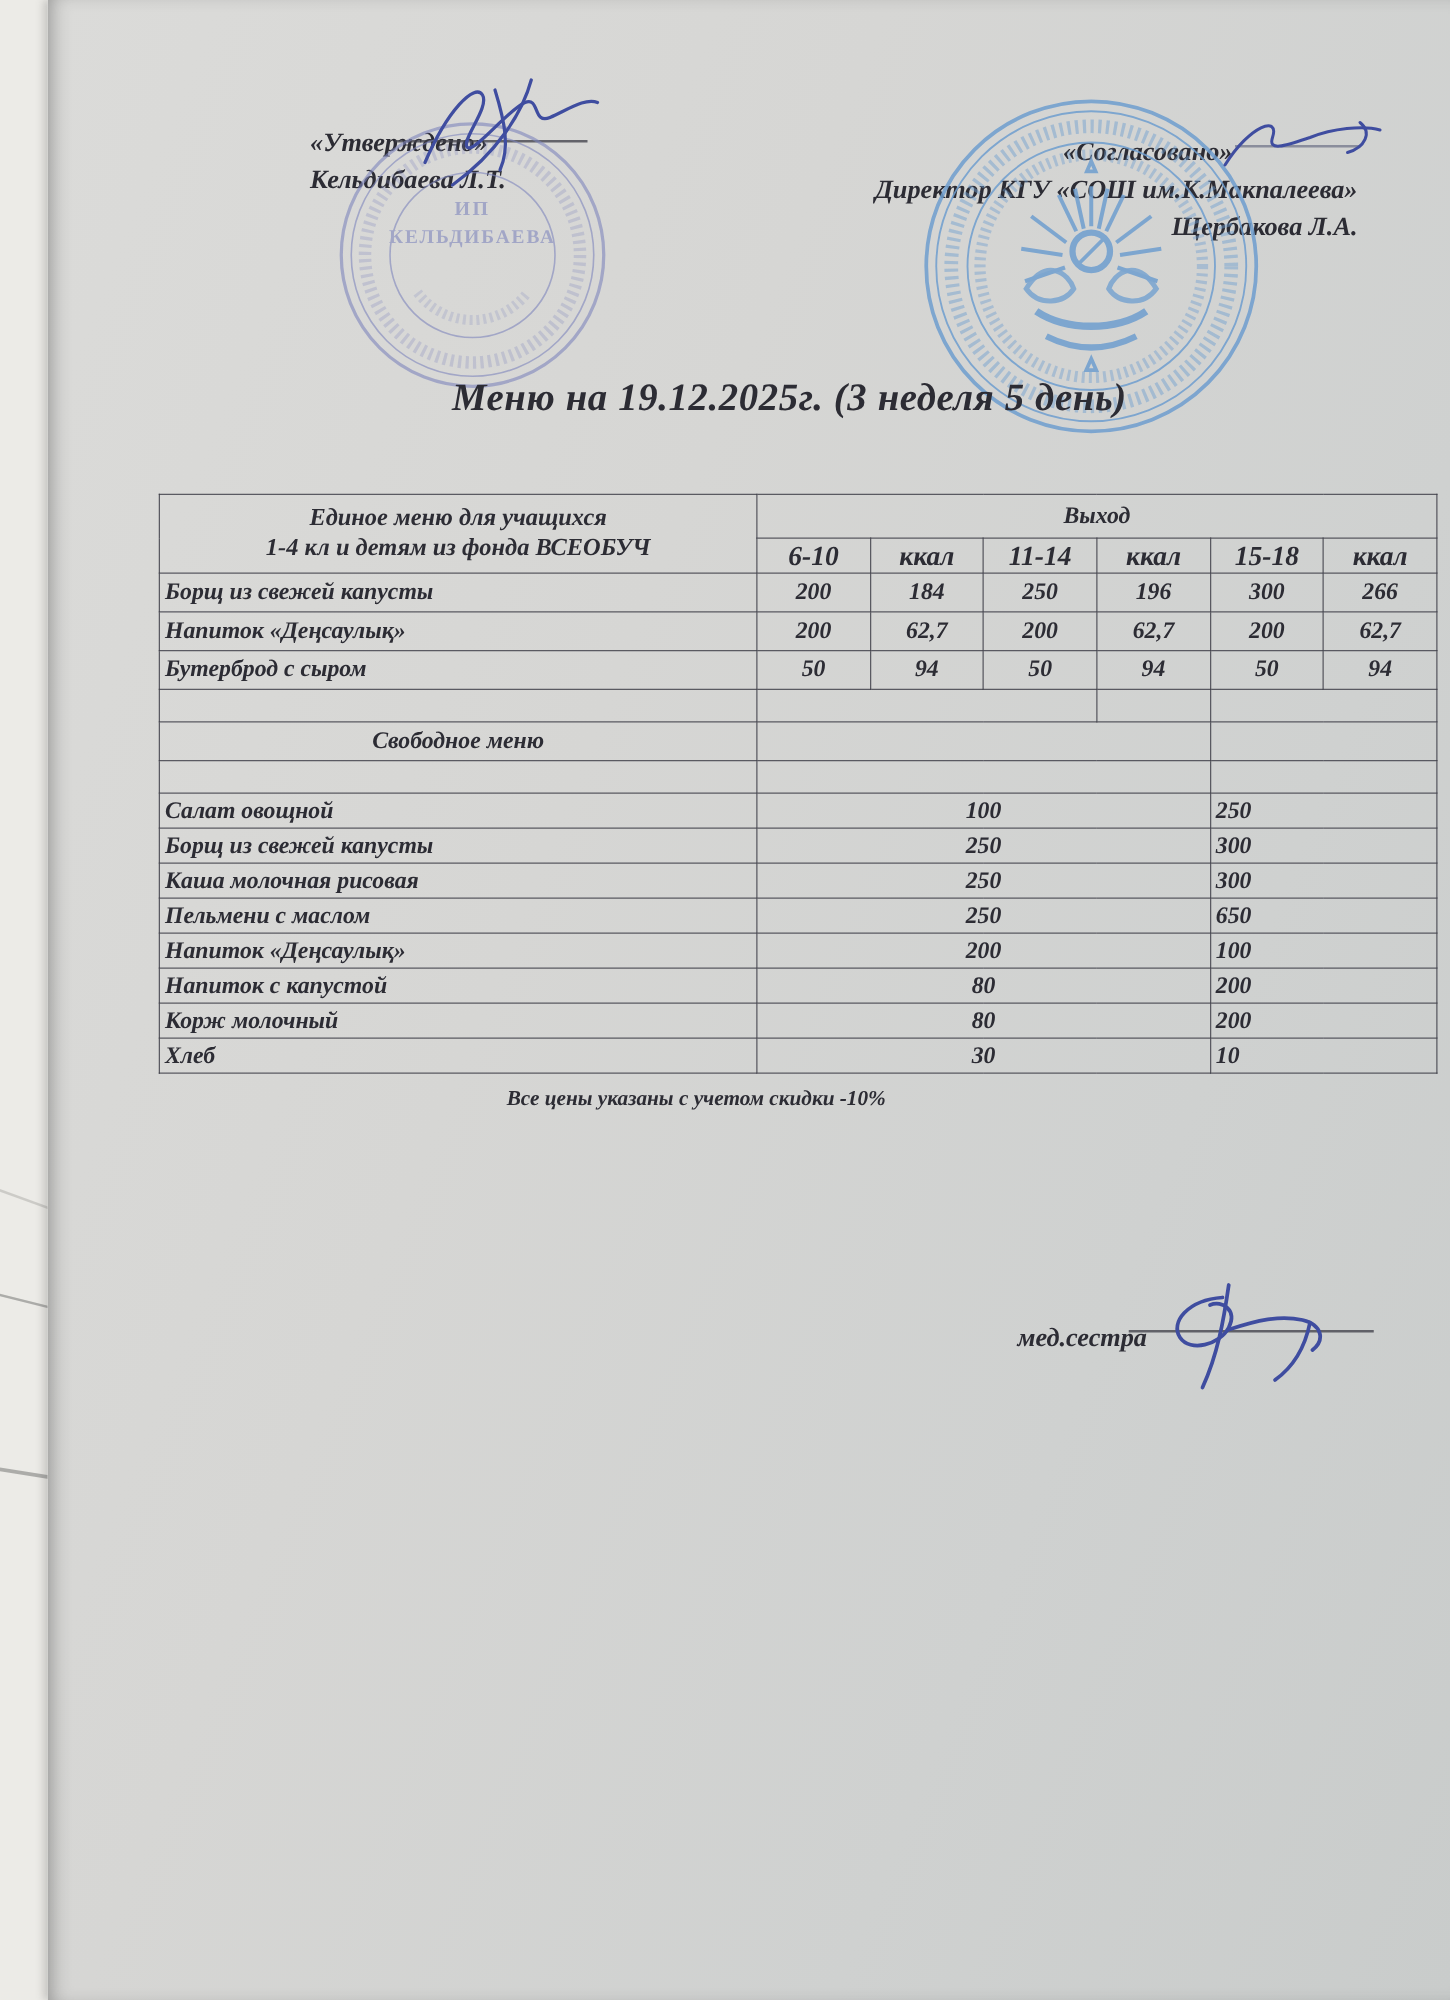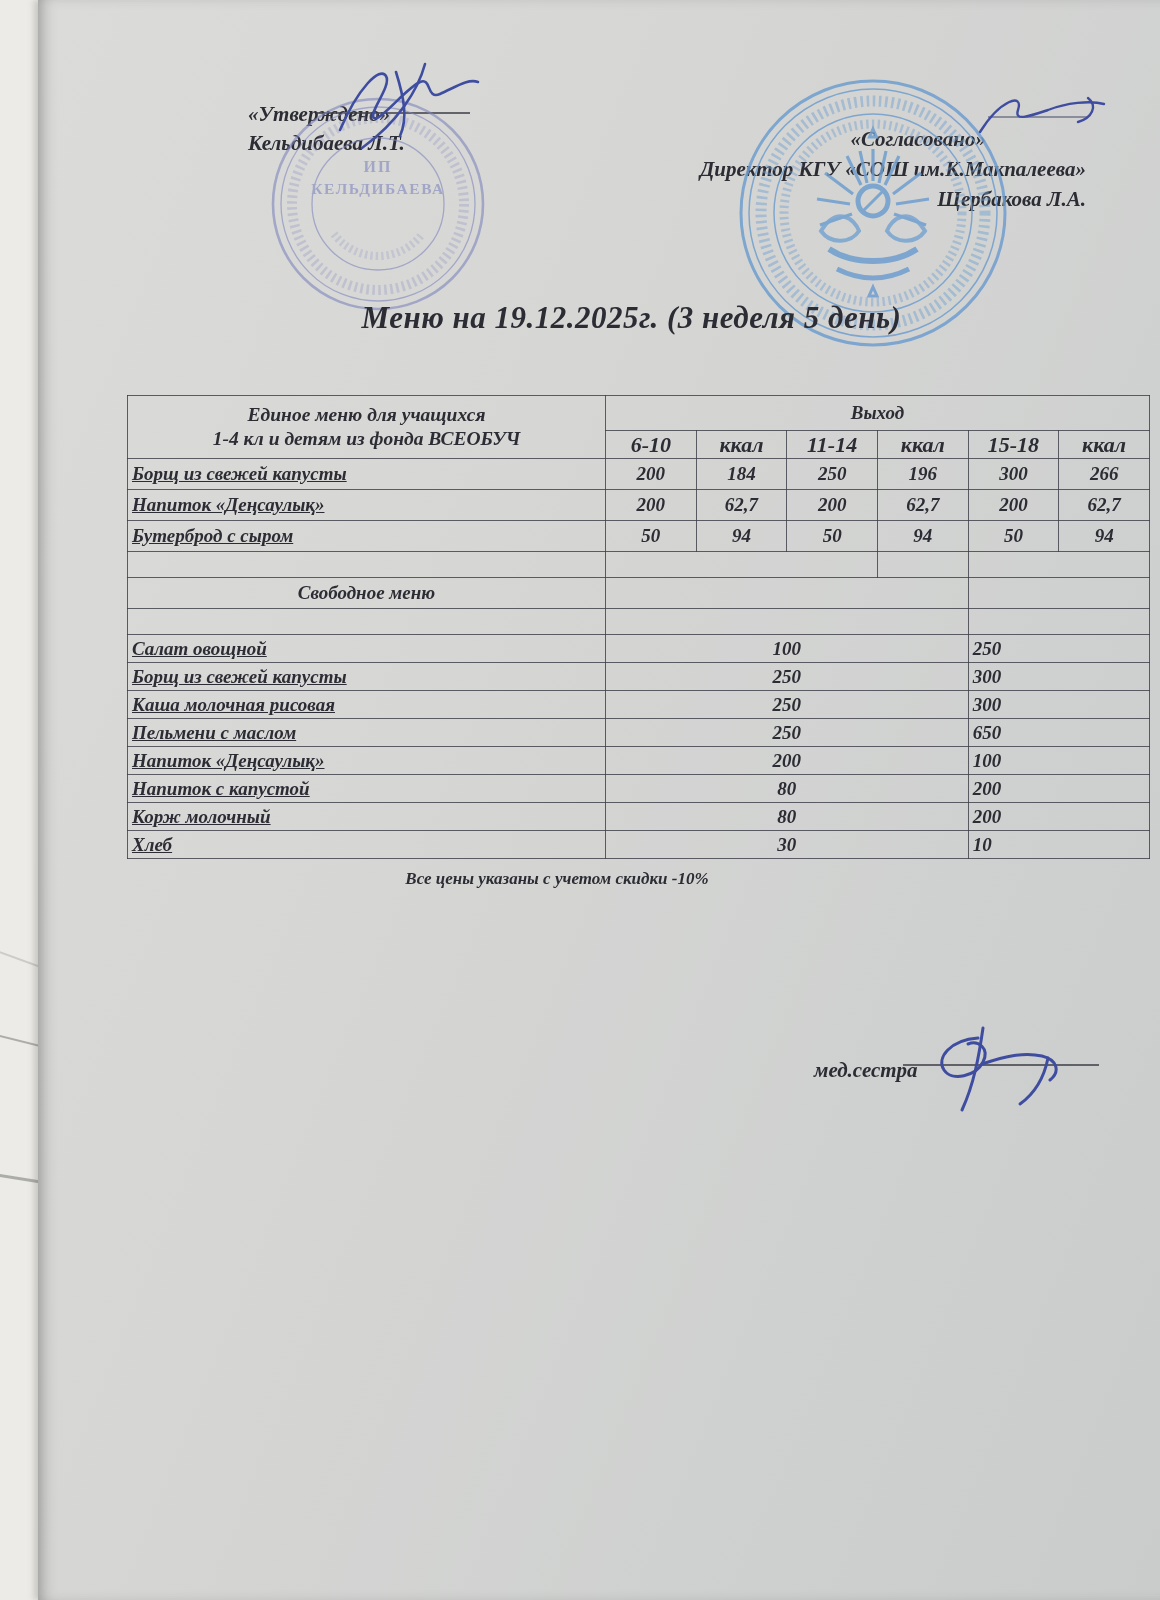--- a/index.html
+++ b/index.html
@@ -18,21 +18,21 @@
   .paper{
     position:absolute;left:38px;top:0;width:1122px;height:1600px;
     background:linear-gradient(112deg,#dbdbd9 0%,#d6d6d4 38%,#cfd1d0 72%,#c9cccb 100%);
     box-shadow:inset 10px 0 16px -8px rgba(50,50,52,.45), -4px 0 6px rgba(90,90,90,.25);
   }
 
   .b{font-weight:bold;font-style:italic;}
 
   
   .approve-left{position:absolute;left:200px;top:100px;width:330px;font-size:21px;line-height:29px;margin-left:48px;}
-  .approve-right{position:absolute;left:688px;top:124px;width:398px;font-size:21px;line-height:30px;text-align:right;}
+  .approve-right{position:absolute;left:688px;top:106px;width:398px;font-size:21px;line-height:30px;text-align:right;}
   .approve-right .l1{padding-right:100px;}
   .sig-underline{position:absolute;border-bottom:2px solid rgba(60,60,70,.75);}
   .ul-left{left:316px;top:112px;width:154px;}
   .ul-right{left:988px;top:116px;width:100px;border-bottom-color:rgba(90,95,120,.6);}
   .ul-nurse{left:903px;top:1064px;width:196px;}
 
   
   .stamp{position:absolute;filter:blur(.4px);}
   .stamp-ip{left:262px;top:88px;opacity:.6;}
   .stamp-school{left:733px;top:73px;opacity:.85;}
@@ -46,21 +46,21 @@
   table.menu{
     position:absolute;left:127px;top:395px;width:1023px;
     border-collapse:collapse;table-layout:fixed;
     font-size:19px;
   }
   table.menu td{
     border:1.5px solid rgba(62,62,72,.82);
     padding:0 4px;height:30px;overflow:hidden;white-space:nowrap;
     font-weight:bold;font-style:italic;
   }
-  td.namec{padding-left:10px;text-decoration:underline;}
+  td.namec{padding-left:10px;}
   td.cc{text-align:center;}
   td.lc{text-align:left;padding-left:26px;}
   tr.hdr1 td{height:34px;}
   tr.hdr2 td{height:27px;font-size:22px;}
   tr.blank td{height:25px;}
   tr.freerow td{height:27px;}
   td.menuhead{text-align:center;font-size:19.5px;line-height:24px;white-space:normal;}
 
   .footnote{position:absolute;left:127px;width:860px;top:869px;text-align:center;font-size:17px;}
 

